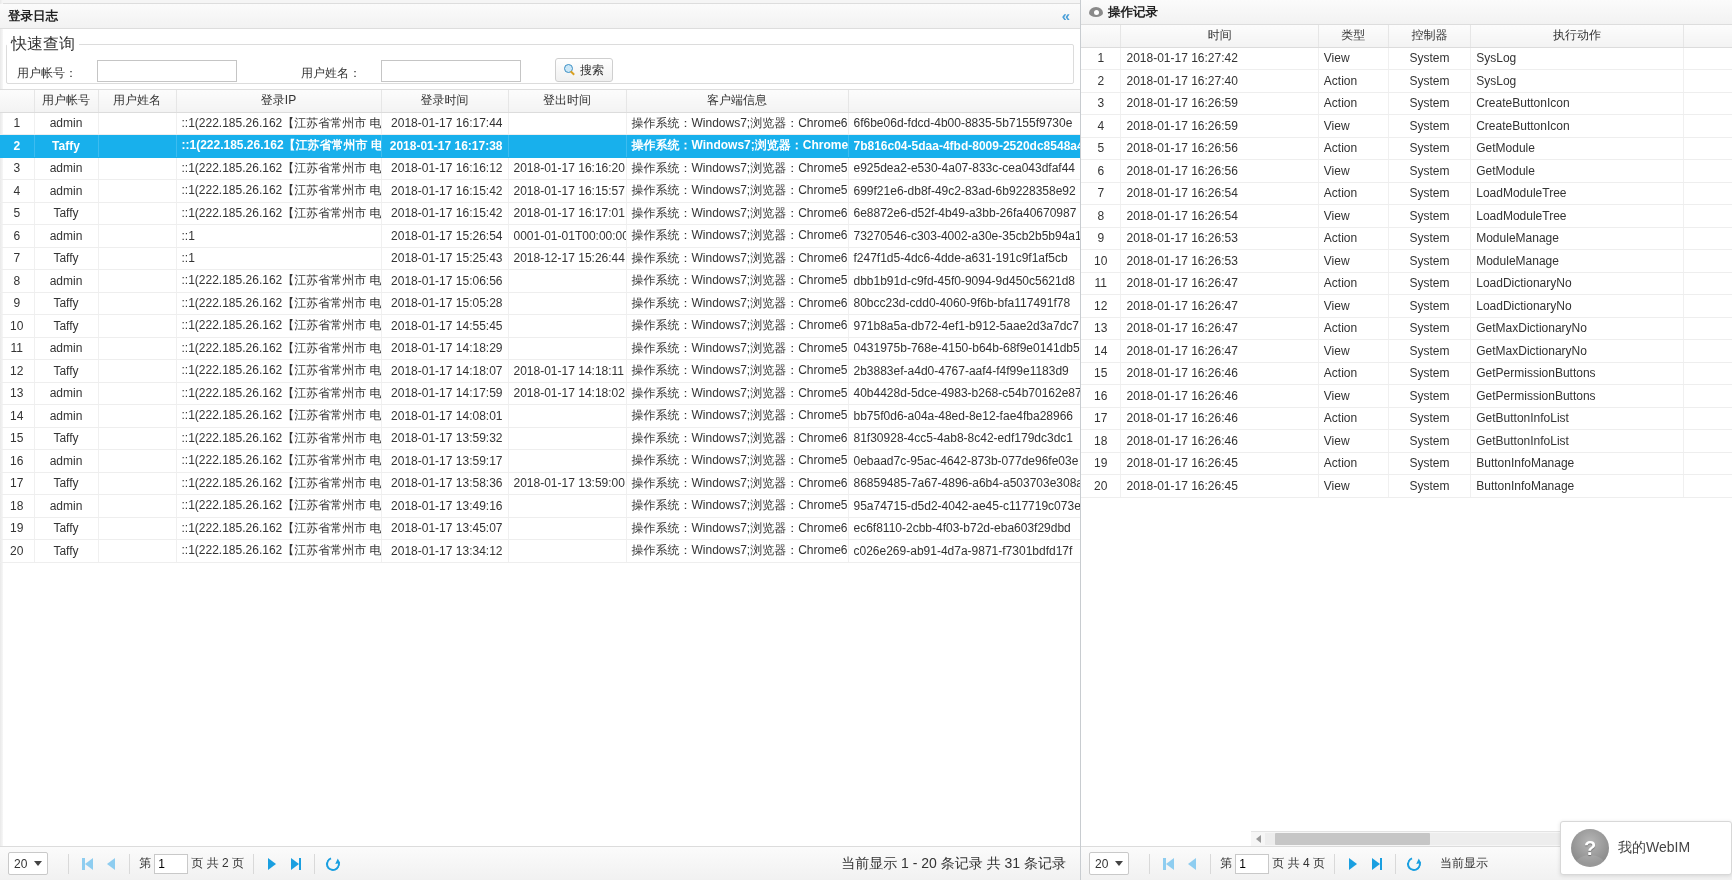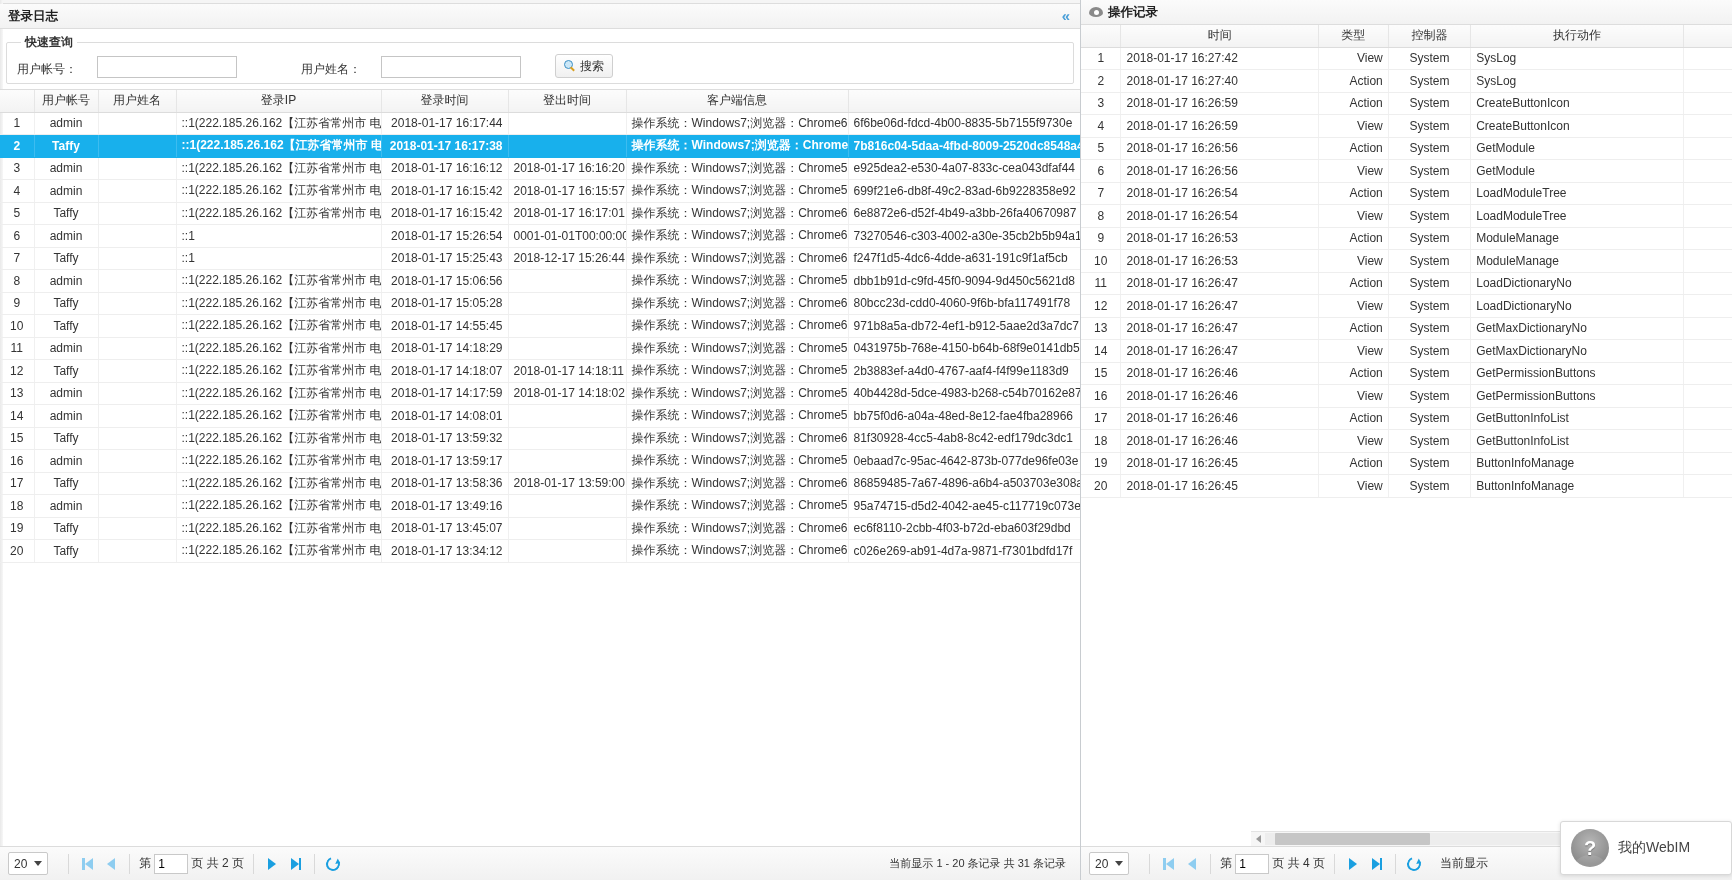--- a/index.html
+++ b/index.html
@@ -63,25 +63,24 @@
   .quick-query {
     margin: 5px 6px 5px 6px;
     border: 1px solid #dcdcdc;
     border-radius: 2px;
     padding: 0 0 7px 0;
     position: relative;
     background: #fff;
     height: 50px;
   }
   .quick-query legend {
-    font-size: 12px;
+    font-size: 16px;
     color: #333;
     padding: 0 4px;
-    margin-left: 14px;
-    font-weight: bold;
+    margin-left: 0;
   }
   .qq-row {
     display: flex;
     align-items: flex-end;
     padding: 3px 0 0 10px;
     gap: 16px;
   }
   .qq-label {
     font-size: 12px;
     color: #333;
@@ -272,21 +271,21 @@
   .refresh-ico::after {
     content: "";
     position: absolute;
     top: -2px; right: -1px;
     border-left: 4px solid #1a9fe0;
     border-top: 3px solid transparent;
     border-bottom: 3px solid transparent;
   }
   .pager-status {
     margin-left: auto;
-    font-size: 11px;
+    font-size: 14px;
     color: #333;
     white-space: nowrap;
     padding-right: 6px;
   }
 
   
   .right-panel {
     position: relative;
     flex: 1 1 auto;
     height: 880px;
@@ -346,21 +345,21 @@
     height: 22.5px;
     border-bottom: 1px solid #eeeeee;
     border-right: 1px solid #f0f0f0;
     padding: 0 5px;
     white-space: nowrap;
     overflow: hidden;
     color: #333;
   }
   .r-idx { width: 32px; text-align: center; color: #555; }
   .r-time { width: 158px; text-align: left; }
-  .r-type { width: 56px; text-align: right; }
+  .r-type { width: 56px; text-align: left; }
   .r-ctrl { width: 66px; text-align: center; }
   .r-act { width: 170px; text-align: left; }
   .r-elapsed { width: 110px; text-align: right; }
 
   
   .h-scroll {
     height: 15px;
     background: #f6f6f6;
     border-top: 1px solid #e3e3e3;
     display: flex;

